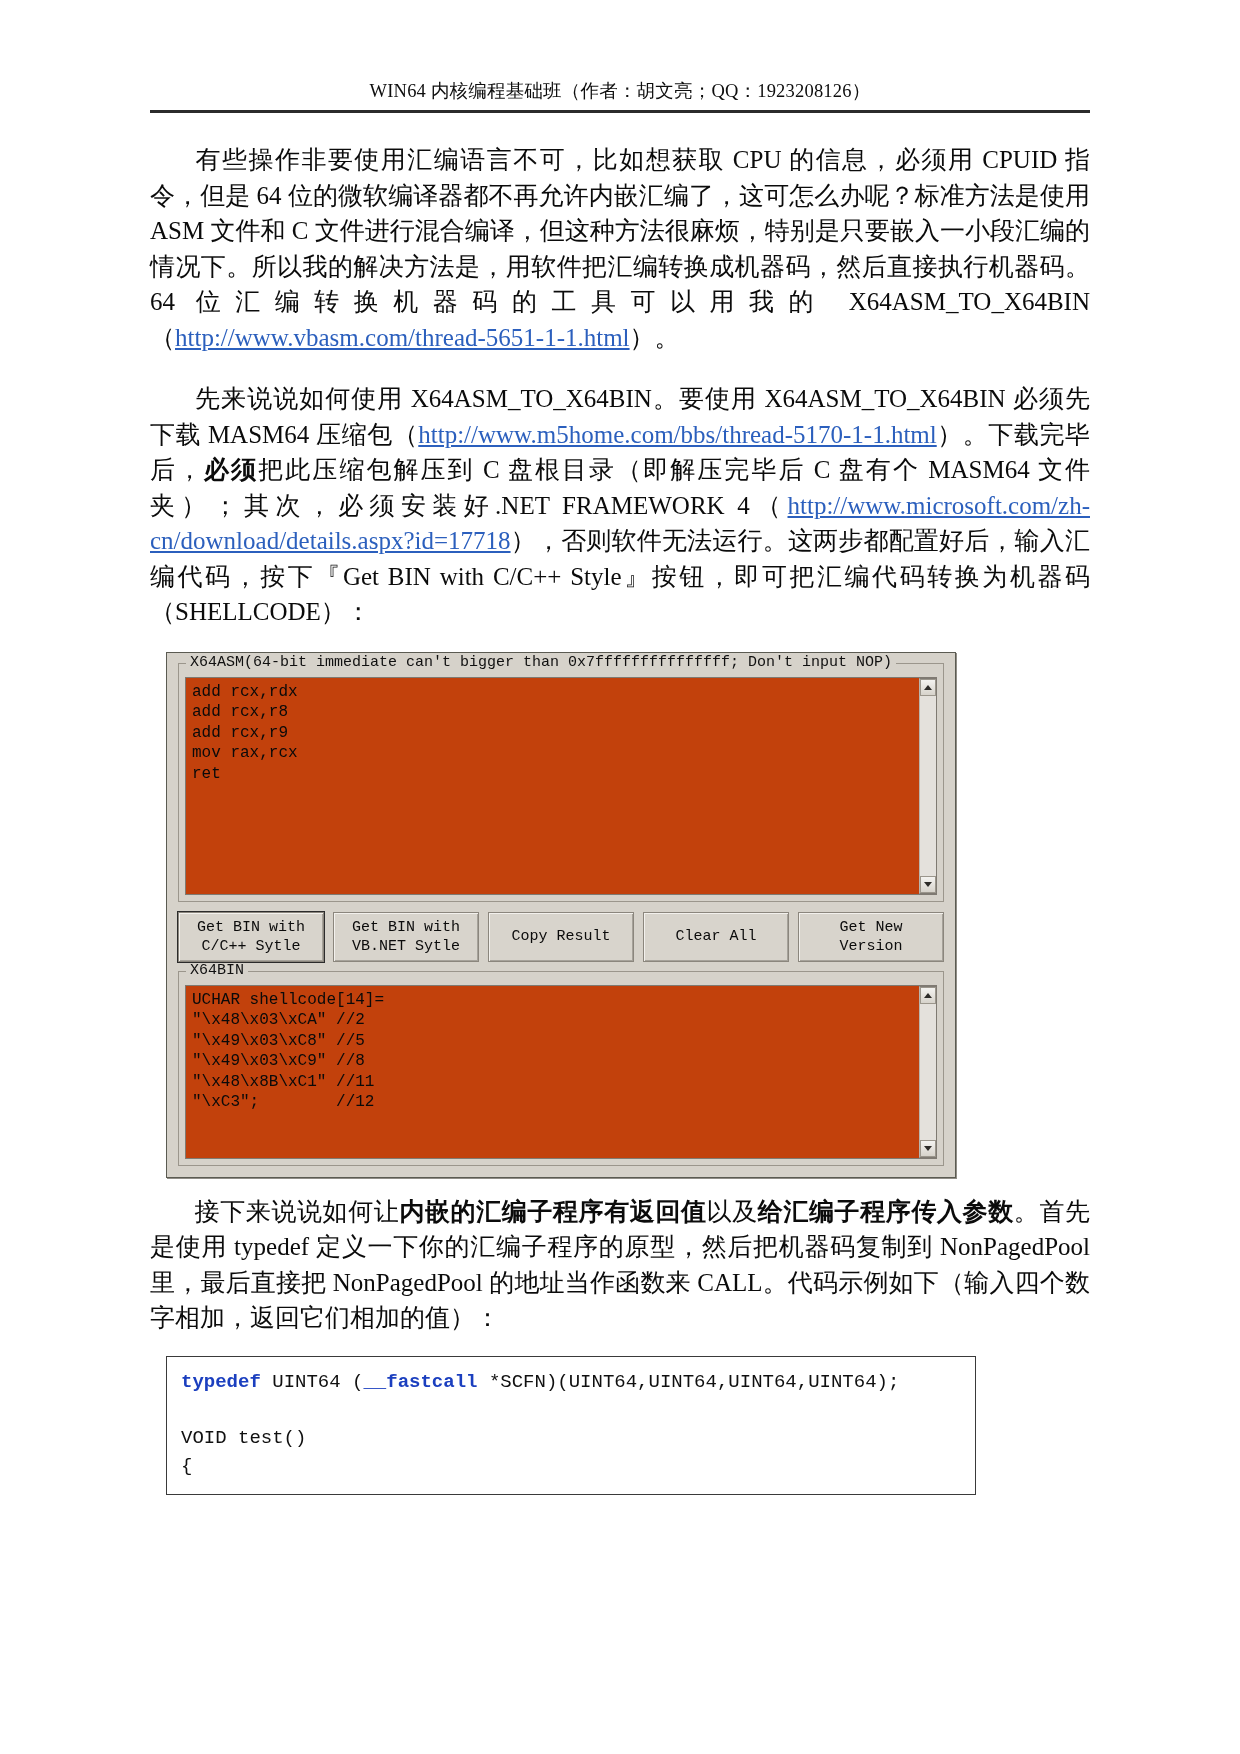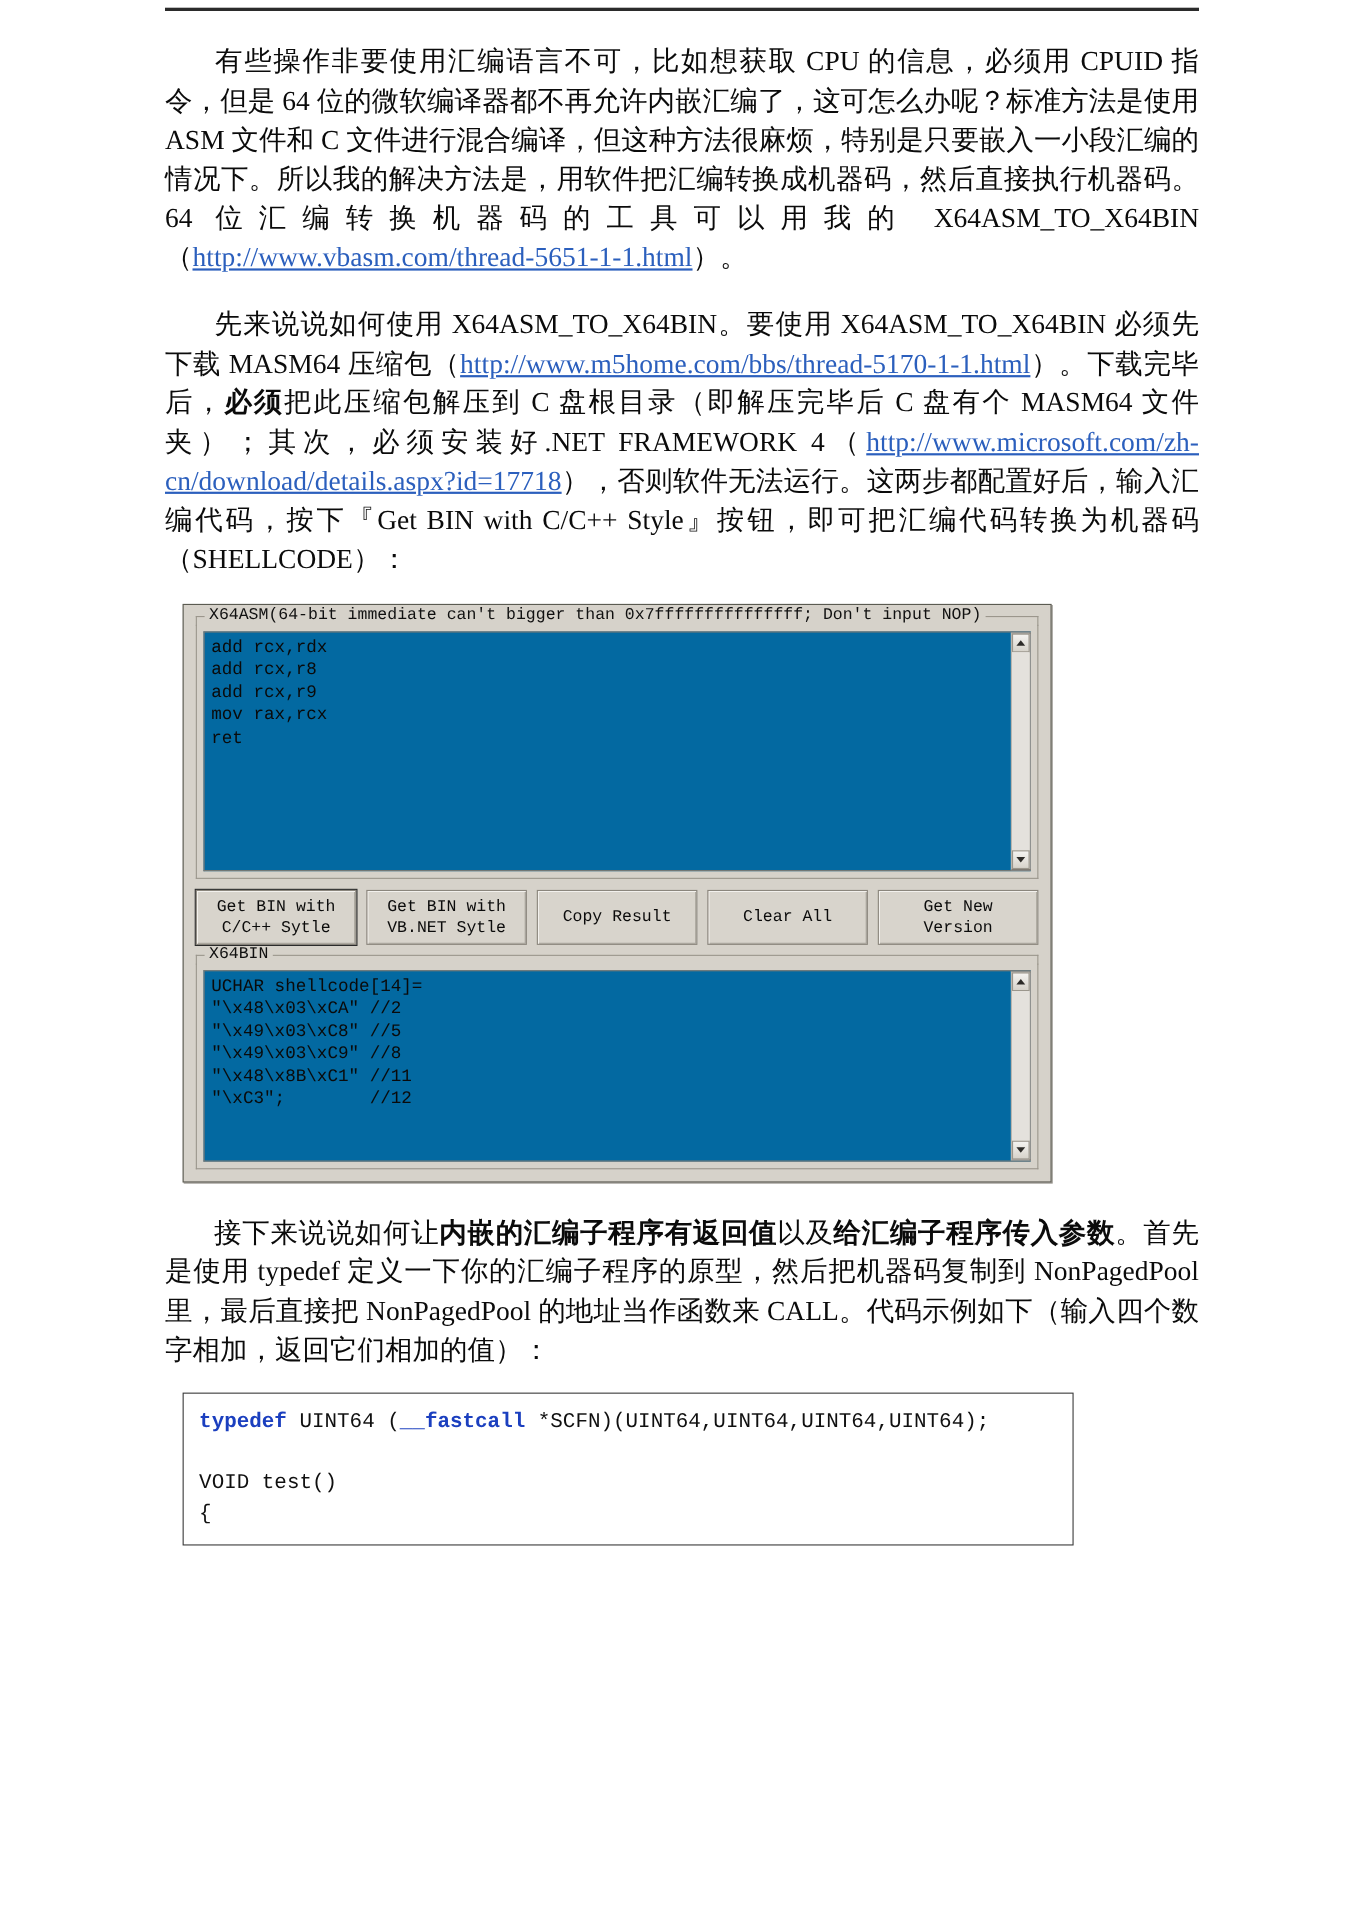--- a/index.html
+++ b/index.html
@@ -43,21 +43,21 @@
     font-family: "Liberation Serif", serif;
     font-size: 25px;
     line-height: 35.5px;
     text-align: justify;
     text-justify: inter-ideograph;
     color: #0b0b0b;
     margin: 0;
   }
   .para.first { margin-top: 29px; }
   .para.second { margin-top: 26px; }
-  .para.third { margin-top: 29px; }
+  .para.third { margin-top: 16px; }
   .indent { display: inline-block; width: 44px; }
   .lnk {
     color: #2b5fbd;
     text-decoration: underline;
   }
   .bold { font-weight: bold; }
 
   
   .app-window {
     position: relative;
@@ -163,21 +163,21 @@
     box-sizing: border-box;
   }
   .gb-body {
     border: 1px solid #9b968c;
     border-top: none;
     padding: 6px;
     box-sizing: border-box;
   }
 
   .textarea {
-    background: #0369a1;
+    background: #c2410c;
     border: 1px solid #7f7a72;
     border-right: none;
     position: relative;
     display: flex;
     box-sizing: border-box;
   }
   .ta-content {
     flex: 1 1 auto;
     padding: 4px 6px;
     font-family: "Liberation Mono", monospace;
@@ -262,20 +262,23 @@
     color: #101010;
     white-space: pre;
   }
   .kw { color: #1b3fbf; font-weight: bold; }
 </style>
 </head>
 <body>
 
 <div class="page">
 
+  <div class="doc-header">
+    <span>WIN64 内核编程基础班（作者：胡文亮；QQ：1923208126）</span>
+  </div>
   <div class="header-rule"></div>
 
   <p class="para first">
     <span class="indent"></span><span>有些操作非要使用汇编语言不可，比如想获取 CPU 的信息，必须用 CPUID 指令，但是 64 位的微软编译器都不再允许内嵌汇编了，这可怎么办呢？标准方法是使用 ASM 文件和 C 文件进行混合编译，但这种方法很麻烦，特别是只要嵌入一小段汇编的情况下。所以我的解决方法是，用软件把汇编转换成机器码，然后直接执行机器码。64 位汇编转换机器码的工具可以用我的 X64ASM_TO_X64BIN（</span><a class="lnk" href="#">http://www.vbasm.com/thread-5651-1-1.html</a><span>）。</span>
   </p>
 
   <p class="para second">
     <span class="indent"></span><span>先来说说如何使用 X64ASM_TO_X64BIN。要使用 X64ASM_TO_X64BIN 必须先下载 MASM64 压缩包（</span><a class="lnk" href="#">http://www.m5home.com/bbs/thread-5170-1-1.html</a><span>）。下载完毕后，</span><span class="bold">必须</span><span>把此压缩包解压到 C 盘根目录（即解压完毕后 C 盘有个 MASM64 文件夹）；其次，必须安装好.NET FRAMEWORK 4（</span><a class="lnk" href="#">http://www.microsoft.com/zh-cn/download/details.aspx?id=17718</a><span>），否则软件无法运行。这两步都配置好后，输入汇编代码，按下『Get BIN with C/C++ Style』按钮，即可把汇编代码转换为机器码（SHELLCODE）：</span>
   </p>
 

